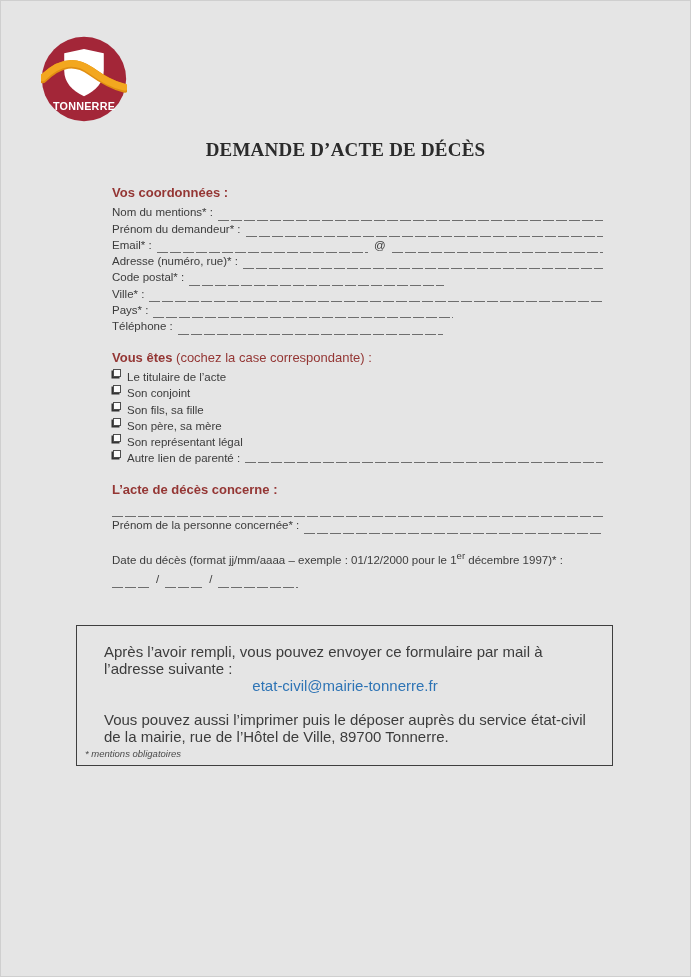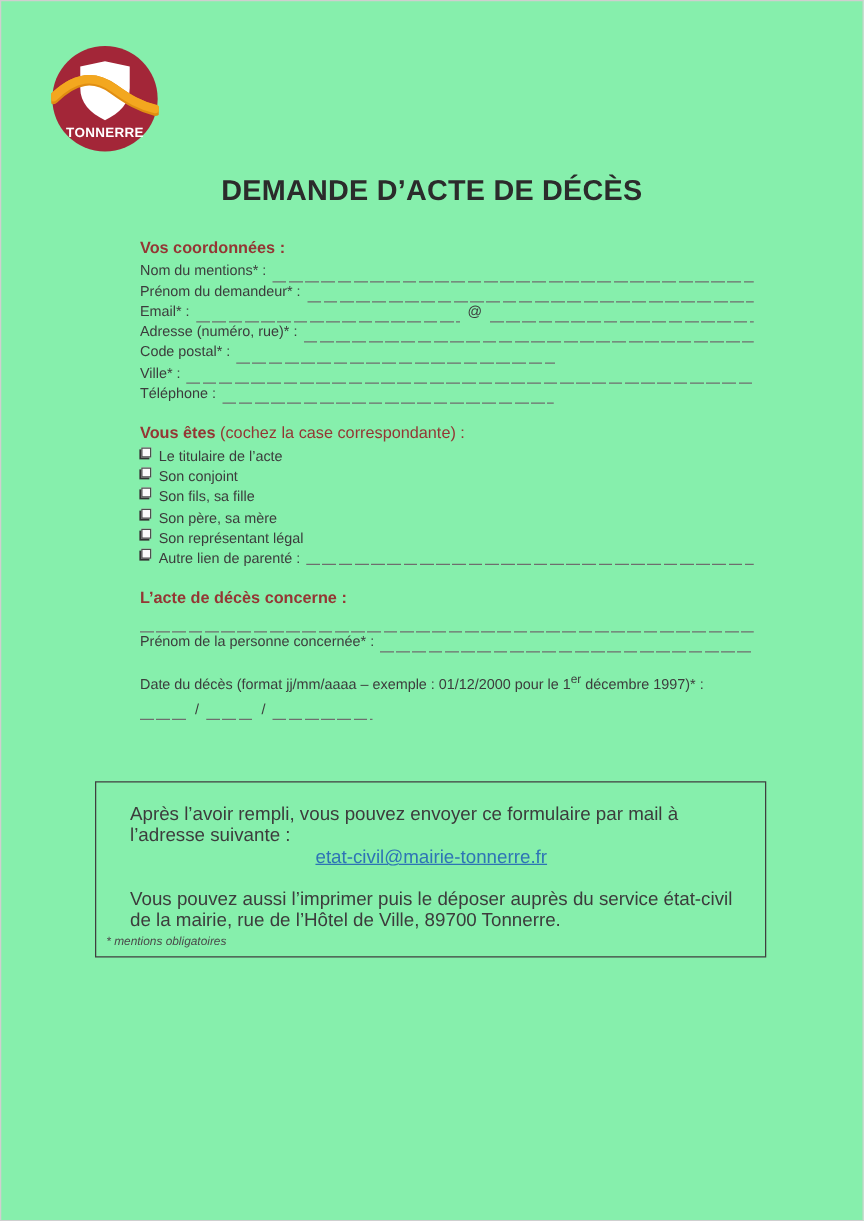--- a/index.html
+++ b/index.html
@@ -1,37 +1,38 @@
 <!DOCTYPE html>
 <html><head>
 <meta charset="utf-8">
 <style>
   * { margin: 0; padding: 0; box-sizing: border-box; }
   html, body { background: #ffffff; }
   .page {
     width: 691px; height: 977px;
-    background: #86efac;
+    background: #e5e5e5;
     border: 1px solid #cfcfcf;
     position: relative;
     overflow: hidden;
     font-family: "Liberation Sans", sans-serif;
     color: #3c3c3c;
   }
 
   
   .logo { position: absolute; top: 35px; left: 40px; width: 86px; height: 86px; }
 
   
   .title {
     margin-top: 138px;
     text-align: center;
-    font-size: 23px;
+    font-size: 19px;
     font-weight: bold;
     color: #2b2b2b;
     letter-spacing: 0.2px;
+    font-family: Liberation Serif, serif;
   }
 
   
   .content { margin: 24px 87px 0 84px; font-size: 11.5px; line-height: 16.3px; }
 
   .heading {
     color: #943634;
     font-weight: bold;
     font-size: 13px;
     margin-bottom: 3px;
@@ -78,21 +79,21 @@
   .notice {
     position: absolute;
     left: 75px; top: 624px;
     width: 537px;
     border: 1px solid #3f3f3f;
     padding: 17px 26px 20px 27px;
     font-size: 15px;
     line-height: 17px;
   }
   .notice .email-line { text-align: center; }
-  .notice a.email { color: #2e74b5; text-decoration: underline; cursor: pointer; }
+  .notice a.email { color: #2e74b5; cursor: pointer; }
   .notice .p2 { margin-top: 17px; }
 
   
   .footnote {
     position: absolute;
     left: 84px; top: 747px;
     font-style: italic;
     font-size: 9.5px;
     color: #4a4a4a;
   }
@@ -139,20 +140,24 @@
       </div>
       <div class="frow">
         <span class="lbl">Code postal* :</span>
         <span class="blank w255"></span>
       </div>
       <div class="frow">
         <span class="lbl">Ville* :</span>
         <span class="blank grow"></span>
       </div>
       <div class="frow">
+        <span class="lbl">Pays* :</span>
+        <span class="blank w300"></span>
+      </div>
+      <div class="frow">
         <span class="lbl">Téléphone :</span>
         <span class="blank w265"></span>
       </div>
     </div>
 
     <div class="section">
       <div class="heading">
         <span>Vous êtes</span><span class="normal"> (cochez la case correspondante) :</span>
       </div>
 

